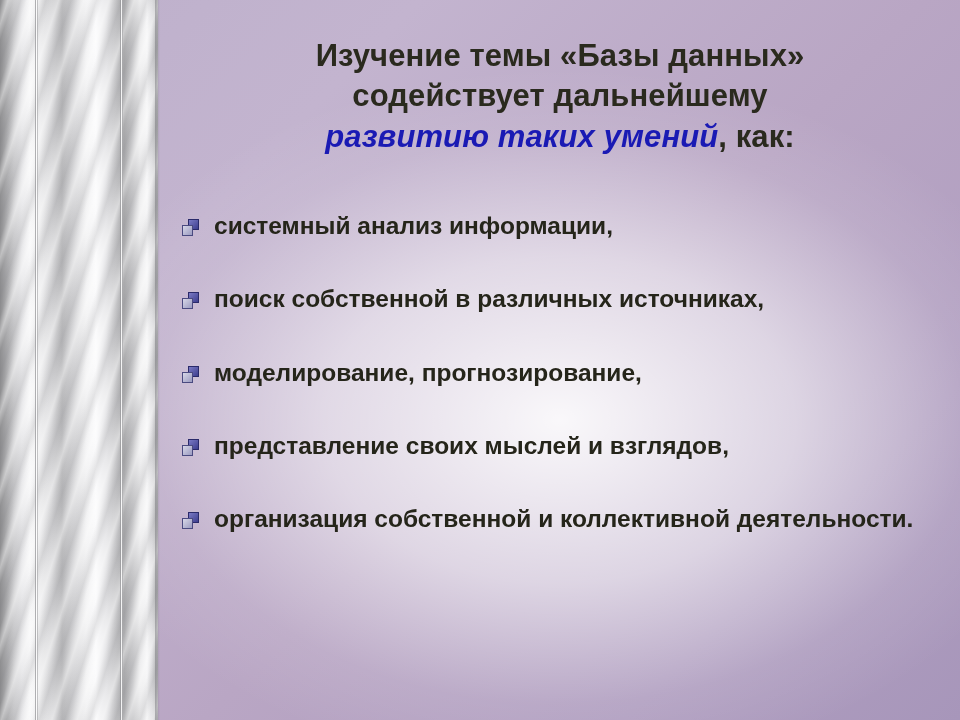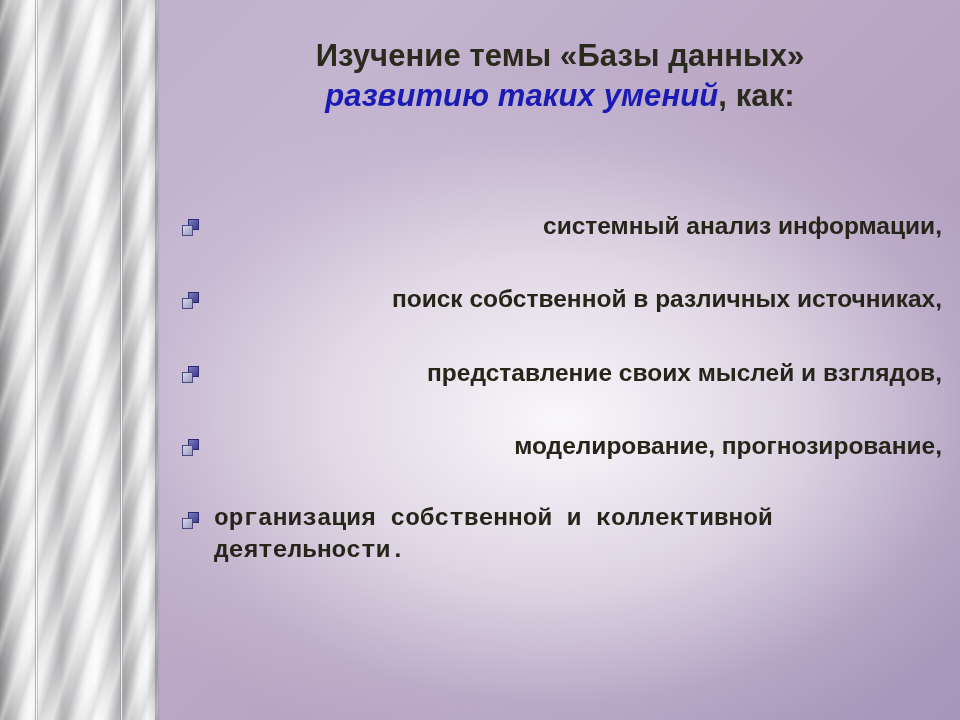--- a/index.html
+++ b/index.html
@@ -96,25 +96,23 @@
   .bullets {
     position: absolute;
     left: 182px;
     top: 210px;
     width: 760px;
   }
   .bullet-row {
     display: flex;
     align-items: flex-start;
     margin-bottom: 42px;
-    justify-content: space-between;
   }
   .bullet-row:last-child {
     margin-bottom: 16px;
-    font-family: Liberation Mono, monospace;
   }
   .bullet-marker {
     flex: 0 0 auto;
     width: 17px;
     height: 17px;
     margin-top: 9px;
     margin-right: 15px;
     position: relative;
   }
   .bullet-marker .sq-back {
@@ -150,20 +148,21 @@
   <div class="left-band">
     <div class="band-base"></div>
     <div class="band-stripes"></div>
     <div class="band-seam seam-a"></div>
     <div class="band-seam seam-b"></div>
     <div class="band-edge"></div>
   </div>
 
   <div class="title">
     <div>Изучение темы «Базы данных»</div>
+    <div>содействует дальнейшему</div>
     <div><span class="accent">развитию таких умений</span><span>, как:</span></div>
   </div>
 
   <div class="bullets">
 
     <div class="bullet-row">
       <span class="bullet-marker">
         <span class="sq-back"></span>
           <span class="sq-front"></span>
       </span>
@@ -176,29 +175,29 @@
           <span class="sq-front"></span>
       </span>
       <span class="bullet-text">поиск собственной в различных источниках,</span>
     </div>
 
     <div class="bullet-row">
       <span class="bullet-marker">
         <span class="sq-back"></span>
           <span class="sq-front"></span>
       </span>
+      <span class="bullet-text">моделирование, прогнозирование,</span>
+    </div>
+
+    <div class="bullet-row">
+      <span class="bullet-marker">
+        <span class="sq-back"></span>
+          <span class="sq-front"></span>
+      </span>
       <span class="bullet-text">представление своих мыслей и взглядов,</span>
-    </div>
-
-    <div class="bullet-row">
-      <span class="bullet-marker">
-        <span class="sq-back"></span>
-          <span class="sq-front"></span>
-      </span>
-      <span class="bullet-text">моделирование, прогнозирование,</span>
     </div>
 
     <div class="bullet-row">
       <span class="bullet-marker">
         <span class="sq-back"></span>
           <span class="sq-front"></span>
       </span>
       <span class="bullet-text">организация собственной и коллективной деятельности.</span>
     </div>
 

